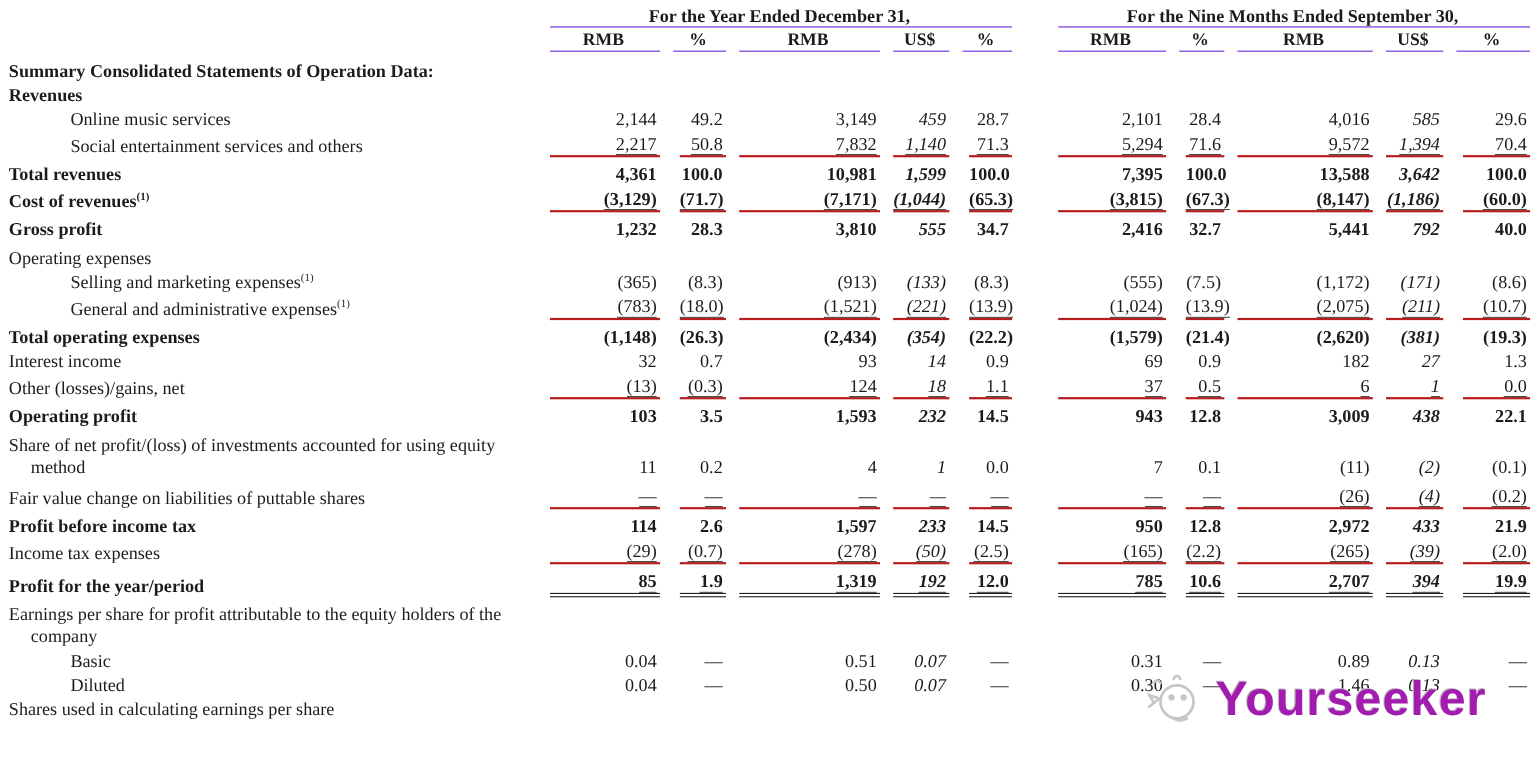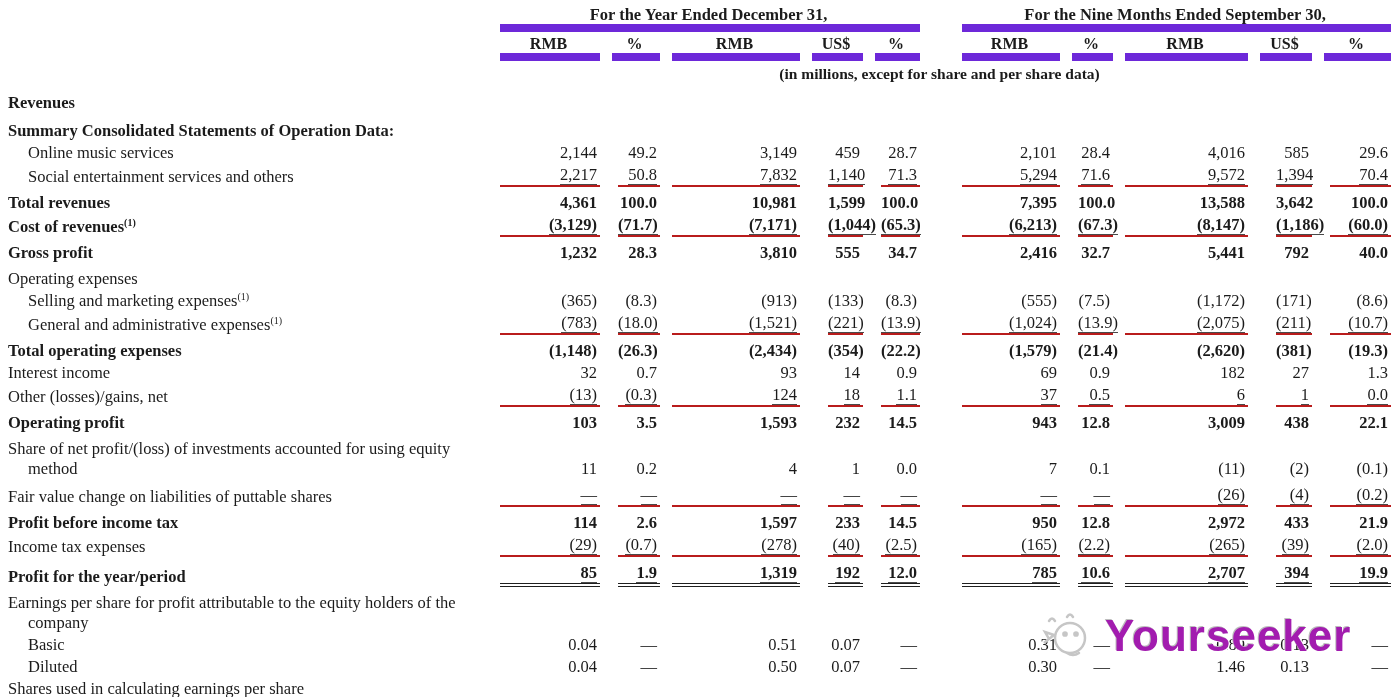--- a/index.html
+++ b/index.html
@@ -5,36 +5,36 @@
   html, body { margin:0; padding:0; }
   body {
     width:1399px; height:697px; overflow:hidden;
     background:#ffffff; position:relative;
     font-family:"Liberation Serif", serif;
     color:#1b1b1b;
   }
   table.fin { border-collapse:collapse; table-layout:fixed; width:1391px; margin:0; }
   td, th { vertical-align:bottom; font-size:16.5px; line-height:20px; padding:1px 0; font-weight:normal; }
   .lbl { text-align:left; padding-left:8px; white-space:nowrap; }
-  .lbl.ind { padding-left:28px; }
+  .lbl.ind { padding-left:64px; }
   .l2 { padding-left:20px; white-space:nowrap; }
   .num { text-align:right; }
   .b { font-weight:bold; }
   .gap { padding-top:5px; }
   .first { padding-top:7px; }
   sup { font-size:10px; line-height:0; }
   .cbox { margin-left:12px; padding-right:3px; white-space:nowrap; }
   td.c1 .cbox, td.c4 .cbox, td.c6 .cbox, td.c9 .cbox { margin-left:18px; }
-  td.c3 .cbox, td.c8 .cbox { margin-left:28px; }
+  td.c3 .cbox, td.c8 .cbox { margin-left:12px;font-style:italic; }
   .rs { border-bottom:2px solid #b91c1c; }
   .rd { border-bottom:4px double #1f1f1f; }
   .vu { border-bottom:1px solid #4a4a4a; }
   
   thead th .cbox { text-align:center; font-weight:bold; }
-  .hrule { border-bottom:8px solid #6d28d9; }
+  .hrule { border-bottom:1px solid #6d28d9; }
   thead td, thead th { font-size:16px; line-height:19px; }
   .ghead { padding-top:4px; font-size:16.5px; }
   .units { text-align:center; font-weight:bold; font-size:15.5px; padding:1px 0 8px 0; }
   
   .wm {
     position:absolute; left:1037px; top:601px; width:360px; height:70px;
     display:flex; align-items:center; color:#c6c6c6;
     font-family:"Liberation Sans", sans-serif; pointer-events:none;
   }
   .wm-text {
@@ -99,64 +99,58 @@
       <th>
           <div class="cbox hrule">RMB</div>
         </th>
       <th>
           <div class="cbox hrule">US$</div>
         </th>
       <th>
           <div class="cbox hrule">%</div>
         </th>
     </tr>
-    <tr>
-      <td></td>
-      <td colspan="11">
-          <div class="units">(in millions, except for share and per share data)</div>
-        </td>
-    </tr>
   </thead>
   <tbody id="tbody">
       <tr>
+        <td class="lbl b first"><span>Summary Consolidated Statements of Operation Data:</span></td>
+        <td class="num c0 b">
+          <div class="cbox"><span></span></div>
+        </td>
+        <td class="num c1 b">
+          <div class="cbox"><span></span></div>
+        </td>
+        <td class="num c2 b">
+          <div class="cbox"><span></span></div>
+        </td>
+        <td class="num c3 b">
+          <div class="cbox"><span></span></div>
+        </td>
+        <td class="num c4 b">
+          <div class="cbox"><span></span></div>
+        </td>
+        <td></td>
+        <td class="num c5 b">
+          <div class="cbox"><span></span></div>
+        </td>
+        <td class="num c6 b">
+          <div class="cbox"><span></span></div>
+        </td>
+        <td class="num c7 b">
+          <div class="cbox"><span></span></div>
+        </td>
+        <td class="num c8 b">
+          <div class="cbox"><span></span></div>
+        </td>
+        <td class="num c9 b">
+          <div class="cbox"><span></span></div>
+        </td>
+      </tr>
+      <tr>
         <td class="lbl b"><span>Revenues</span></td>
-        <td class="num c0 b">
-          <div class="cbox"><span></span></div>
-        </td>
-        <td class="num c1 b">
-          <div class="cbox"><span></span></div>
-        </td>
-        <td class="num c2 b">
-          <div class="cbox"><span></span></div>
-        </td>
-        <td class="num c3 b">
-          <div class="cbox"><span></span></div>
-        </td>
-        <td class="num c4 b">
-          <div class="cbox"><span></span></div>
-        </td>
-        <td></td>
-        <td class="num c5 b">
-          <div class="cbox"><span></span></div>
-        </td>
-        <td class="num c6 b">
-          <div class="cbox"><span></span></div>
-        </td>
-        <td class="num c7 b">
-          <div class="cbox"><span></span></div>
-        </td>
-        <td class="num c8 b">
-          <div class="cbox"><span></span></div>
-        </td>
-        <td class="num c9 b">
-          <div class="cbox"><span></span></div>
-        </td>
-      </tr>
-      <tr>
-        <td class="lbl b first"><span>Summary Consolidated Statements of Operation Data:</span></td>
         <td class="num c0 b">
           <div class="cbox"><span></span></div>
         </td>
         <td class="num c1 b">
           <div class="cbox"><span></span></div>
         </td>
         <td class="num c2 b">
           <div class="cbox"><span></span></div>
         </td>
         <td class="num c3 b">
@@ -296,21 +290,21 @@
           <div class="cbox rs"><span class="vu">(7,171)</span></div>
         </td>
         <td class="num c3 b">
           <div class="cbox rs"><span class="vu">(1,044)</span></div>
         </td>
         <td class="num c4 b">
           <div class="cbox rs"><span class="vu">(65.3)</span></div>
         </td>
         <td></td>
         <td class="num c5 b">
-          <div class="cbox rs"><span class="vu">(6,213)</span></div>
+          <div class="cbox rs"><span class="vu">(3,815)</span></div>
         </td>
         <td class="num c6 b">
           <div class="cbox rs"><span class="vu">(67.3)</span></div>
         </td>
         <td class="num c7 b">
           <div class="cbox rs"><span class="vu">(8,147)</span></div>
         </td>
         <td class="num c8 b">
           <div class="cbox rs"><span class="vu">(1,186)</span></div>
         </td>
@@ -697,21 +691,21 @@
         <td class="num c0">
           <div class="cbox rs"><span class="vu">(29)</span></div>
         </td>
         <td class="num c1">
           <div class="cbox rs"><span class="vu">(0.7)</span></div>
         </td>
         <td class="num c2">
           <div class="cbox rs"><span class="vu">(278)</span></div>
         </td>
         <td class="num c3">
-          <div class="cbox rs"><span class="vu">(40)</span></div>
+          <div class="cbox rs"><span class="vu">(50)</span></div>
         </td>
         <td class="num c4">
           <div class="cbox rs"><span class="vu">(2.5)</span></div>
         </td>
         <td></td>
         <td class="num c5">
           <div class="cbox rs"><span class="vu">(165)</span></div>
         </td>
         <td class="num c6">
           <div class="cbox rs"><span class="vu">(2.2)</span></div>

